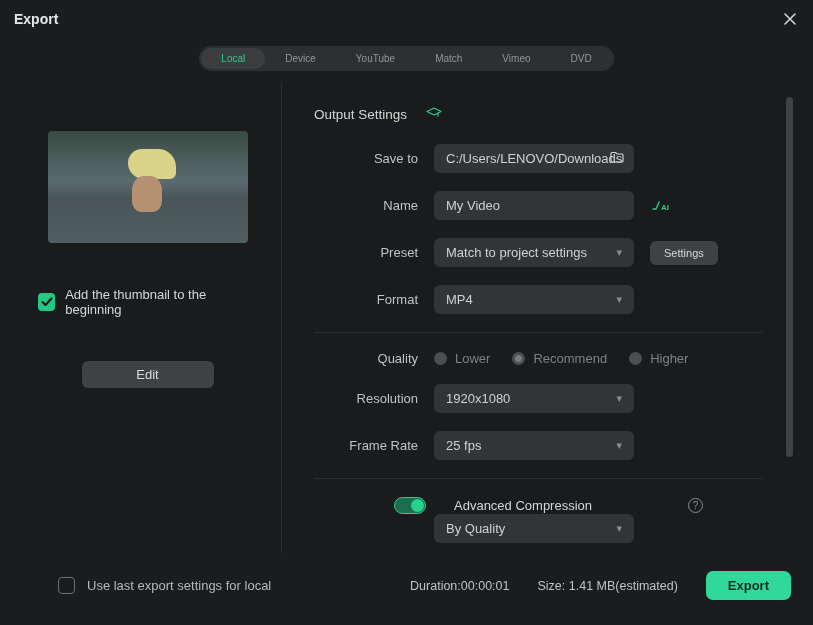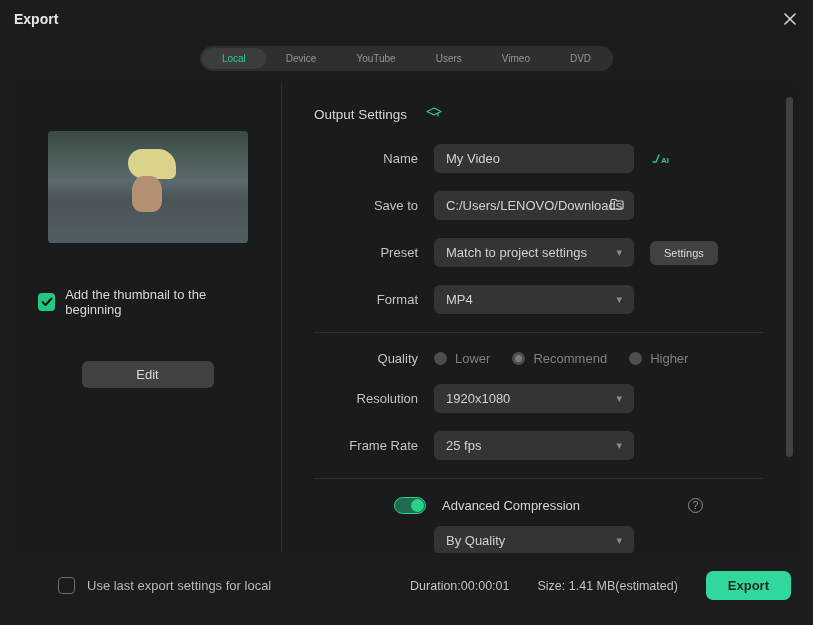--- a/index.html
+++ b/index.html
@@ -104,21 +104,21 @@
 .toggle {
   width:32px; height:17px; border-radius:9px; background:#4a4c4e;
   position:relative; cursor:pointer;
 }
 .toggle.on { background:#1f6c50; border:1px solid #25d38a;}
 .toggle::after {
   content:""; position:absolute; width:13px; height:13px; border-radius:50%;
   background:#cfd1d2; top:1px; left:2px;
 }
 .toggle.on::after { left:auto; right:1px; background:#25d38a; top:1px;}
-.togrow { display:flex; align-items:center; gap:16px; margin-left:80px; margin-bottom:12px; color:#d5d6d7;}
+.togrow { display:flex; align-items:center; gap:28px; margin-left:80px; margin-bottom:0; color:#d5d6d7;}
 .help { width:15px; height:15px; border:1.3px solid #8b8d8f; border-radius:50%; display:flex; align-items:center; justify-content:center; font-size:10px; color:#8b8d8f; margin-left:auto; margin-right:60px;}
 .footer {
   display:flex; align-items:center; padding:18px 22px 0; gap:12px;margin-left:36px;
 }
 .footer .chk2 {
   width:17px; height:17px; border:1.5px solid #6c6e70; border-radius:4px;
 }
 .footer-txt { color:#b6b8b9; }
 .foot-right { margin-left:auto; display:flex; align-items:center; gap:28px; color:#c0c2c3; font-size:12.5px;}
 .export-btn {
@@ -136,21 +136,21 @@
         <path d="M2 2 L12 12 M12 2 L2 12" stroke="#d4d5d6" stroke-width="1.6" stroke-linecap="round"></path>
       </svg>
   </div>
 </div>
 
 <div class="tabs">
   <div class="tabwrap">
     <div class="tab active">Local</div>
     <div class="tab">Device</div>
     <div class="tab">YouTube</div>
-    <div class="tab">Users</div>
+    <div class="tab">Match</div>
     <div class="tab">Vimeo</div>
     <div class="tab">DVD</div>
   </div>
 </div>
 
 <div class="panel">
   <div class="left">
     <div class="thumb"></div>
     <div class="checkrow">
       <div class="checkbox">
@@ -167,42 +167,42 @@
     <div class="section-hdr">
       <span>Output Settings</span>
       <span>
         <svg width="16" height="12" viewBox="0 0 16 12">
             <path d="M8 1 L15 4.5 L8 8 L1 4.5 Z M12 6.5 V9.5" stroke="#2ec98f" stroke-width="1.2" fill="none" stroke-linejoin="round"></path>
           </svg>
       </span>
     </div>
 
     <div class="row">
-      <div class="lbl">Name</div>
-      <div class="input-wrap">
-        <input class="input" value="My Video" style="">
-      </div>
-      <span class="ai-icon">
-        <svg width="20" height="14" viewBox="0 0 20 14">
-            <path d="M1 10 L4 10 L7 3" stroke="#2dc97f" stroke-width="1.4" fill="none" stroke-linecap="round"></path>
-            <text x="9" y="11" font-size="8" fill="#2dc97f" font-weight="600">AI</text>
-          </svg>
-      </span>
-    </div>
-
-    <div class="row">
       <div class="lbl">Save to</div>
       <div class="input-wrap">
         <div class="input" style="padding-right:32px">C:/Users/LENOVO/Downloads</div>
         <span class="folder-icon">
           <svg width="14" height="12" viewBox="0 0 14 12">
               <path d="M1 3 L1 10 Q1 11 2 11 L12 11 Q13 11 13 10 L13 4 Q13 3 12 3 L7 3 L5.5 1.5 L2 1.5 Q1 1.5 1 3 Z" stroke="#cfd1d2" stroke-width="1.2" fill="none"></path>
             </svg>
         </span>
       </div>
+    </div>
+
+    <div class="row">
+      <div class="lbl">Name</div>
+      <div class="input-wrap">
+        <input class="input" value="My Video" style="">
+      </div>
+      <span class="ai-icon">
+        <svg width="20" height="14" viewBox="0 0 20 14">
+            <path d="M1 10 L4 10 L7 3" stroke="#2dc97f" stroke-width="1.4" fill="none" stroke-linecap="round"></path>
+            <text x="9" y="11" font-size="8" fill="#2dc97f" font-weight="600">AI</text>
+          </svg>
+      </span>
     </div>
 
     <div class="row">
       <div class="lbl">Preset</div>
       <div class="select">
         <span>Match to project settings</span>
         <span class="chevron">▾</span>
       </div>
       <div class="settings-btn">Settings</div>
     </div>

